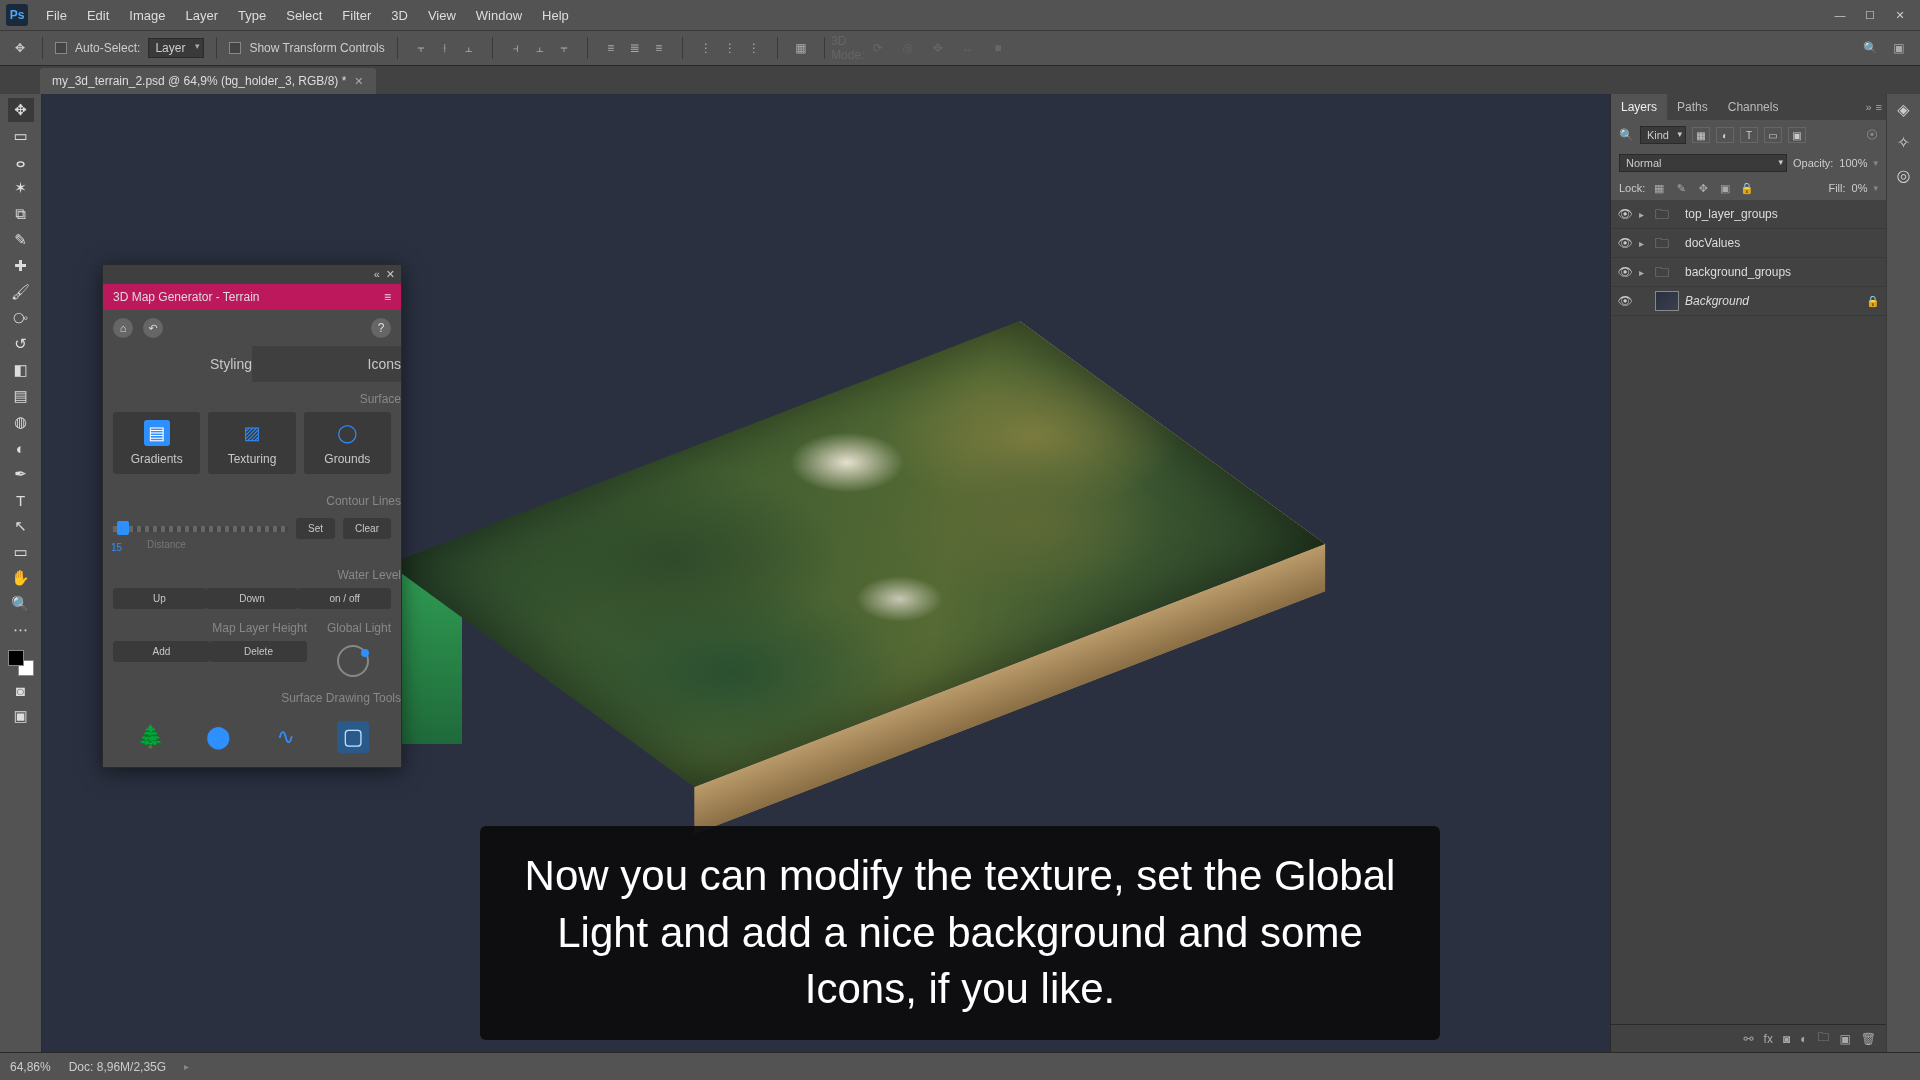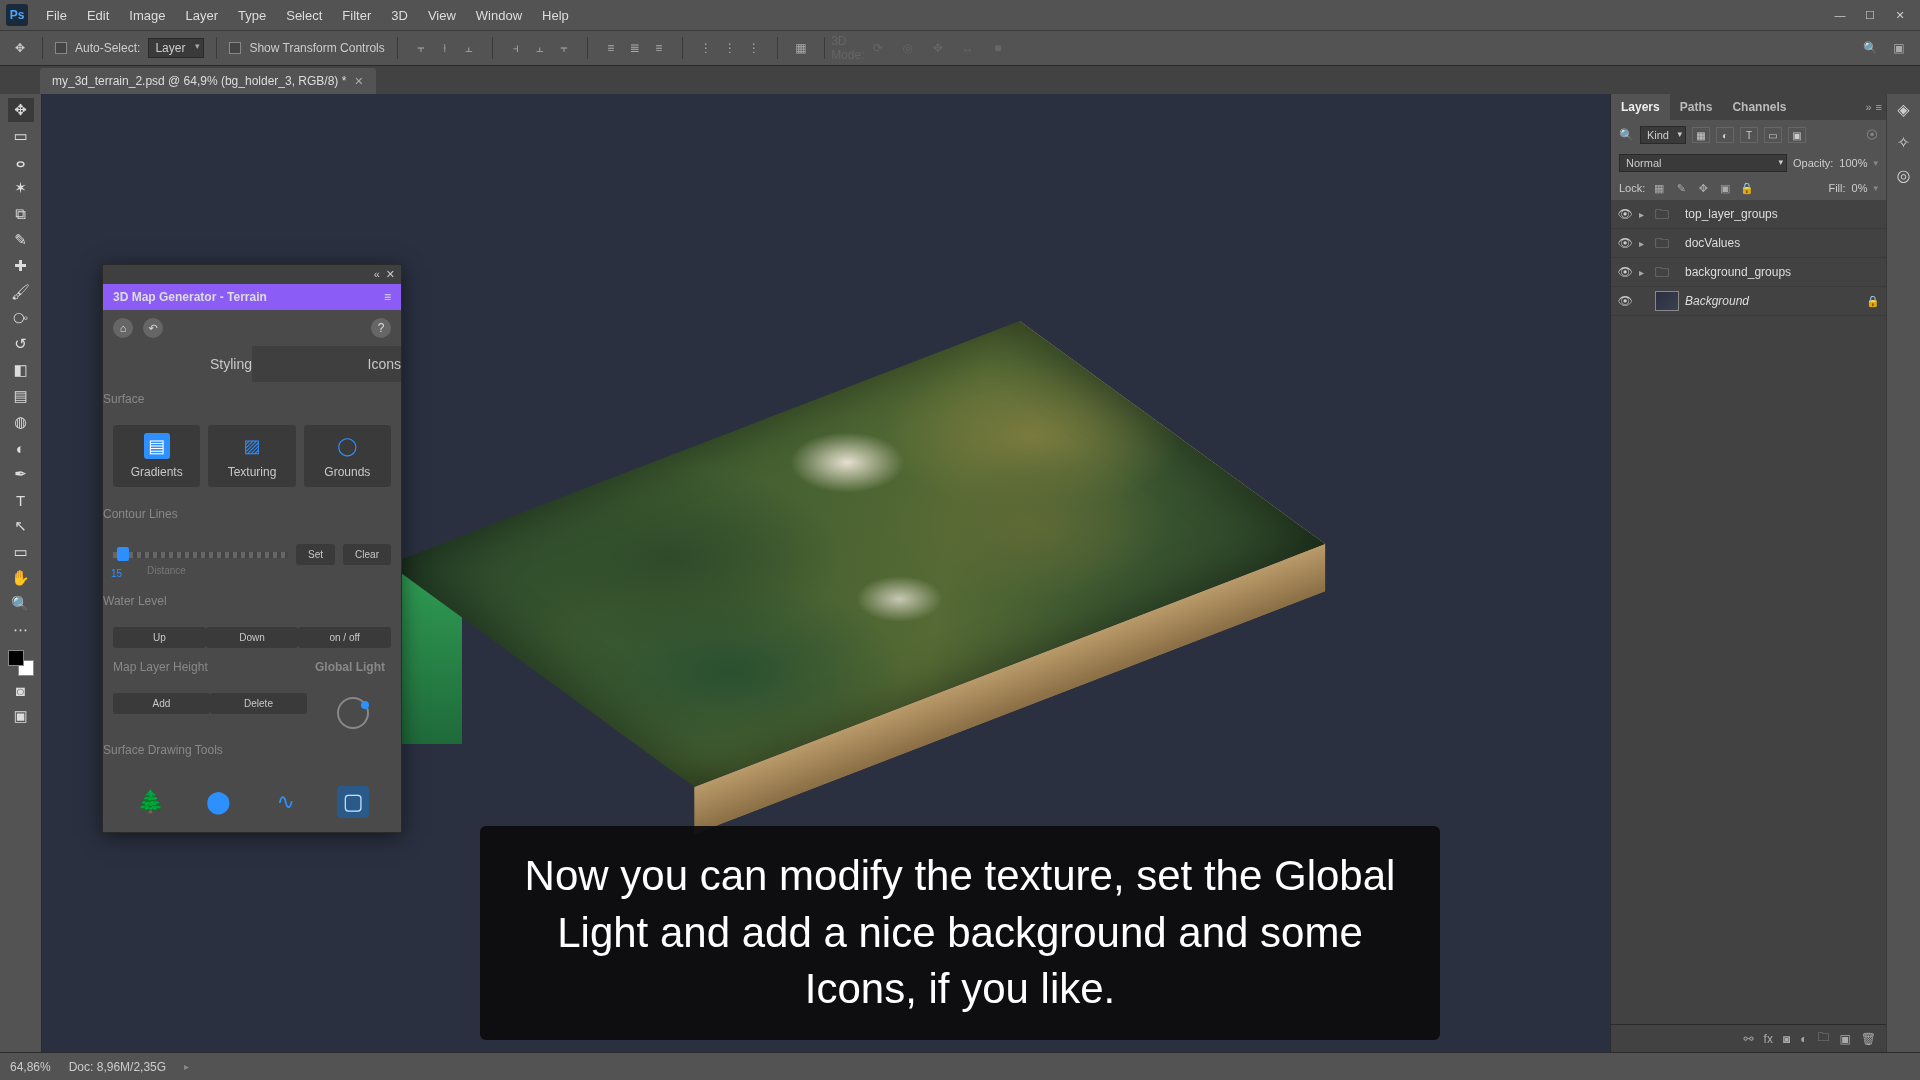--- a/index.html
+++ b/index.html
@@ -58,54 +58,54 @@
   box-shadow: inset 0 0 80px rgba(0,0,0,0.45);
 }
 .terrain-side-a { position: absolute; width: 780px; height: 56px; background: linear-gradient(#b99a6a, #8a6e44); transform-origin: top; transform: rotateX(-90deg); top: 520px; left: 0; }
 .terrain-side-b { position: absolute; width: 56px; height: 520px; background: linear-gradient(90deg, #a98c5e, #7a6038); transform-origin: left; transform: rotateY(90deg); left: 780px; top: 0; }
 .green-patch { position: absolute; left: 300px; top: 480px; width: 120px; height: 170px; background: linear-gradient(#2f9a52, #1f6a3a); }
 .cursor-arrow { position: absolute; left: 258px; top: 490px; color: #fff; font-size: 16px; transform: rotate(-20deg); text-shadow: 1px 1px 2px #000; pointer-events: none; }
 
 
 .map-panel { position: absolute; left: 60px; top: 170px; width: 300px; background: #4a4a4a; border: 1px solid #2a2a2a; box-shadow: 0 4px 20px rgba(0,0,0,0.5); font-size: 12px; color: #c8c8c8; }
 .map-panel .title-row { display: flex; justify-content: flex-end; padding: 3px 6px; background: #3f3f3f; gap: 6px; font-size: 11px; }
-.map-panel .title { background: #8b5cf6; padding: 6px 10px; font-weight: bold; color: #ddd; display: flex; justify-content: space-between; align-items: center; }
+.map-panel .title { background: #be185d; padding: 6px 10px; font-weight: normal; color: #ddd; display: flex; justify-content: space-between; align-items: center; }
 .map-panel .icon-row { padding: 8px 10px; display: flex; align-items: center; gap: 10px; }
 .map-panel .icon-row .circ { width: 20px; height: 20px; border-radius: 50%; background: #666; display: flex; align-items: center; justify-content: center; color: #ddd; font-size: 11px; }
 .map-panel .icon-row .help { margin-left: auto; width: 20px; height: 20px; border-radius: 50%; background: #666; color: #ddd; display: flex; align-items: center; justify-content: center; }
 .map-panel .tabs { display: flex; }
 .map-panel .tabs .ptab { flex: 1; text-align: right; padding: 10px 0; background: #3f3f3f; cursor: pointer; font-size: 14px; }
 .map-panel .tabs .ptab.active { background: #4a4a4a; }
-.map-panel .section-label { text-align: left; color: #888; padding: 10px 0 19px; }
+.map-panel .section-label { text-align: right; color: #888; padding: 10px 0 6px; }
 .map-panel .btn-row { display: flex; gap: 8px; padding: 0 10px 10px; }
 .map-panel .tile { flex: 1; background: #3a3a3a; border-radius: 3px; padding: 8px 4px; text-align: center; cursor: pointer; }
 .map-panel .tile .tico { width: 26px; height: 26px; margin: 0 auto 6px; display: flex; align-items: center; justify-content: center; color: #2e8fff; font-size: 18px; }
 .map-panel .tile.active .tico { background: #2e8fff; color: #fff; border-radius: 3px; }
 .map-panel .sliderrow { display: flex; align-items: center; padding: 4px 10px 0; gap: 8px; }
 .map-panel .slider { flex: 1; height: 6px; background: repeating-linear-gradient(90deg, #666 0 4px, #444 4px 8px); position: relative; }
 .map-panel .slider .thumb { position: absolute; left: 4px; top: -5px; width: 12px; height: 14px; background: #2e8fff; border-radius: 2px; }
 .map-panel .slider .badge { position: absolute; left: -2px; top: -20px; font-size: 10px; color: #2e8fff; margin-top: 36px; }
 .map-panel .smbtn { background: #3a3a3a; padding: 5px 12px; border-radius: 3px; cursor: pointer; font-size: 10px; }
 .map-panel .dist-label { text-align: left; font-size: 10px; color: #777; padding: 0 0 8px 44px; }
 .map-panel .row3 { display: flex; gap: 0; padding: 0 10px 8px; }
 .map-panel .row3 .smbtn { flex: 1; text-align: center; }
 .map-panel .twocol { display: flex; padding: 0 10px; gap: 8px; }
 .map-panel .twocol .col { flex: 1; }
-.map-panel .twocol .col2 { width: 76px; text-align: center; font-weight: bold; }
+.map-panel .twocol .col2 { width: 76px; text-align: center; }
 .map-panel .light-dial { width: 32px; height: 32px; border: 2px solid #888; border-radius: 50%; margin: 4px auto; position: relative; }
 .map-panel .light-dial:after { content: ""; position: absolute; width: 8px; height: 8px; background: #2e8fff; border-radius: 50%; right: -2px; top: 2px; }
 .map-panel .drawrow { display: flex; justify-content: space-around; padding: 10px 14px 14px; }
 .map-panel .drawrow .dico { width: 32px; height: 32px; display: flex; align-items: center; justify-content: center; color: #2e8fff; font-size: 22px; border-radius: 4px; }
 .map-panel .drawrow .dico.sel { background: #2a5a8a; color: #bfe0ff; }
 
 
 .right-rail { width: 310px; background: #535353; border-left: 1px solid #2a2a2a; display: flex; }
 .rp-main { flex: 1; display: flex; flex-direction: column; }
 .rp-tabs { display: flex; background: #424242; font-size: 12px; color: #bbb; align-items: center; }
-.rp-tabs .rtab { padding: 6px 10px; font-weight: bold; }
+.rp-tabs .rtab { padding: 6px 10px; }
 .rp-tabs .rtab.active { background: #535353; color: #eee; }
 .rp-tabs .rtab-icons { margin-left: auto; display: flex; gap: 4px; padding-right: 4px; color: #aaa; font-size: 11px; }
 .rp-filter { display: flex; align-items: center; gap: 6px; padding: 6px 8px; font-size: 12px; color: #ccc; }
 .rp-filter .dd { background: #3a3a3a; border: 1px solid #2a2a2a; padding: 2px 16px 2px 6px; position: relative; font-size: 11px; }
 .rp-filter .dd:after { content: "▾"; position: absolute; right: 3px; top: 2px; font-size: 9px; }
 .rp-filter .fico { width: 18px; height: 16px; border: 1px solid #666; display: flex; align-items: center; justify-content: center; font-size: 10px; }
 .rp-blend { display: flex; align-items: center; padding: 4px 8px; gap: 6px; font-size: 11px; color: #ccc; }
 .rp-blend .dd { flex: 1; background: #3a3a3a; border: 1px solid #2a2a2a; padding: 2px 6px; position: relative; }
 .rp-blend .dd:after { content: "▾"; position: absolute; right: 3px; top: 2px; font-size: 9px; }
 .rp-lock { display: flex; align-items: center; padding: 4px 8px; gap: 6px; font-size: 11px; color: #ccc; }

